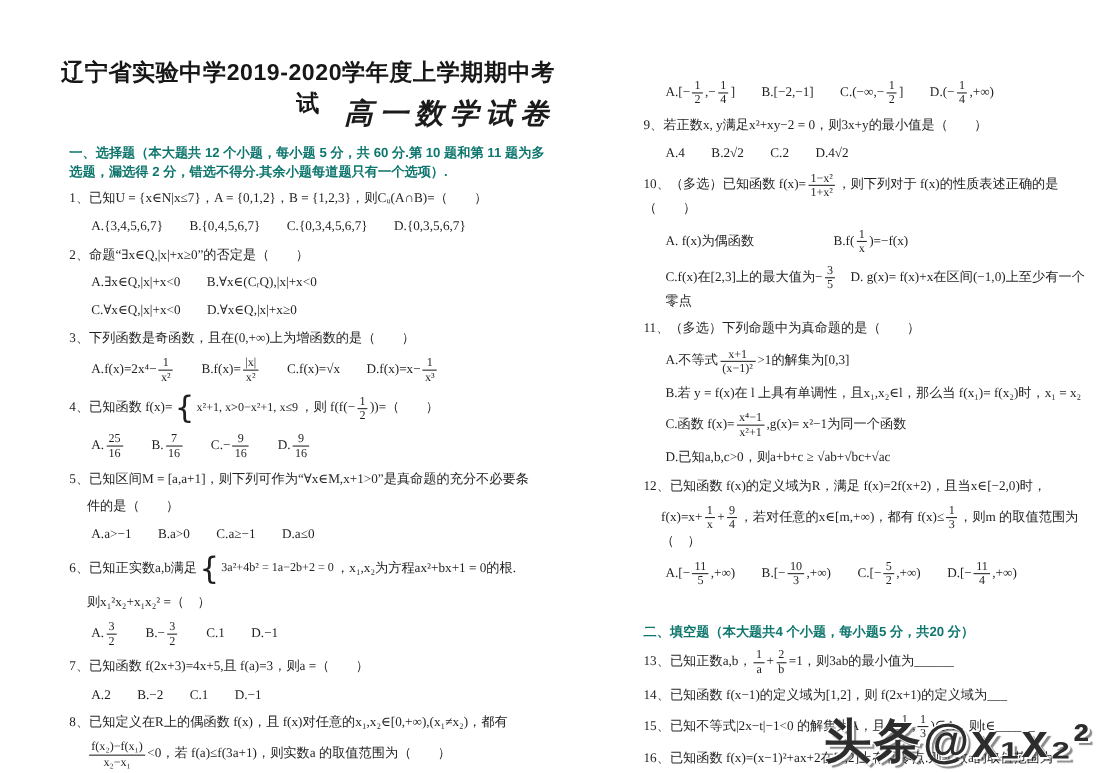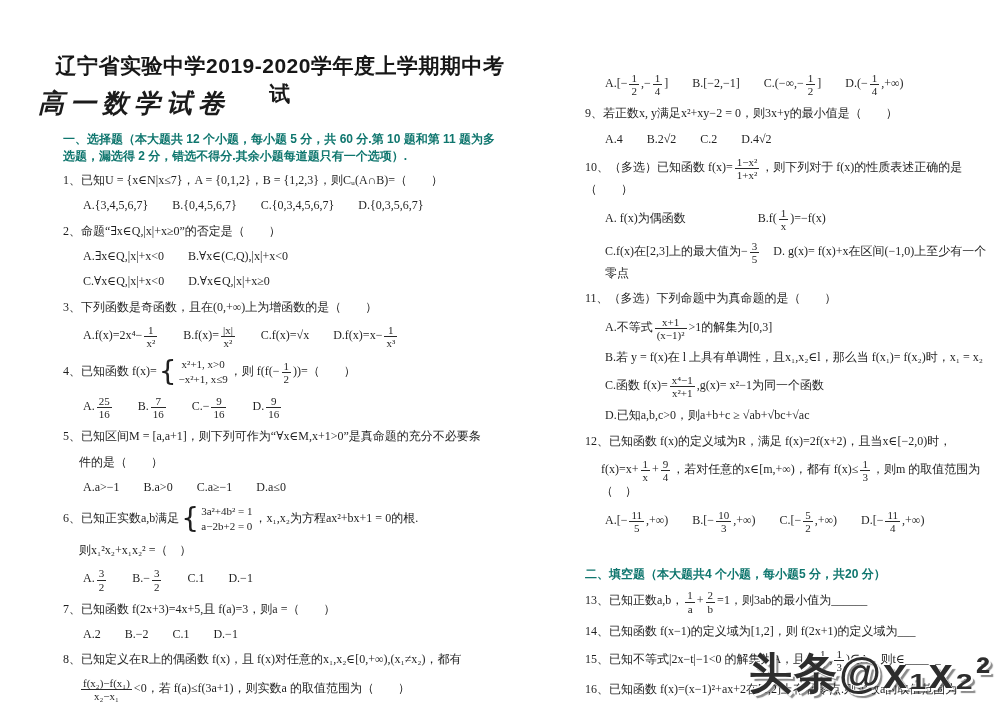--- a/index.html
+++ b/index.html
@@ -6,21 +6,21 @@
   .page{
     position:relative;width:1000px;height:703px;background:#ffffff;overflow:hidden;
     font-family:"Liberation Serif","DejaVu Serif",serif;color:#1f1f1f;
   }
   .title{
     position:absolute;left:55px;top:52px;width:450px;text-align:center;
     font-family:"Liberation Sans","DejaVu Sans",sans-serif;
     font-weight:bold;font-size:21px;letter-spacing:0.5px;color:#171717;
   }
   .subtitle{
-    position:absolute;left:38px;top:86px;width:450px;text-align:left;
+    position:absolute;left:55px;top:86px;width:450px;text-align:right;
     font-family:Liberation Sans, sans-serif;font-style:italic;font-weight:bold;
     font-size:26px;letter-spacing:6px;color:#1b1b1b;
   }
   .col{position:absolute;font-size:12px;line-height:1.45;}
   .col-left{left:63px;top:131px;width:440px;}
   .col-right{left:585px;top:72px;width:404px;}
   .line{margin-bottom:8px;}
   .line.header{
     font-family:"Liberation Sans","DejaVu Sans",sans-serif;
     font-weight:bold;font-size:12px;margin-bottom:6px;color:#0f766e;
@@ -28,21 +28,21 @@
   .line.header:not(:first-child){margin-top:32px;}
   .line.opts{padding-left:20px;}
   .line.cont{padding-left:16px;}
   
   .fr{display:inline-block;vertical-align:middle;text-align:center;line-height:1.1;margin:0 2px;font-size:11px;}
   .fr .nu{display:block;border-bottom:1px solid #2a2a2a;padding:0 2px;}
   .fr .de{display:block;padding:0 2px;}
   
   .cs{display:inline-flex;align-items:center;vertical-align:middle;margin:0 2px;}
   .cs .cb{font-size:28px;font-weight:400;line-height:1;margin-right:2px;font-family:"DejaVu Sans",sans-serif;}
-  .cs .cr{display:inline-flex;flex-direction:column;font-size:11px;line-height:1.35;text-align:center;}
+  .cs .cr{display:inline-flex;flex-direction:row;font-size:11px;line-height:1.35;text-align:left;}
   .watermark{
     position:absolute;right:8px;bottom:0px;
     font-family:"Liberation Sans","DejaVu Sans",sans-serif;
     font-weight:900;font-size:43px;letter-spacing:2px;color:#2d2d2d;
     text-shadow:2px 2px 0 #ffffff,4px 4px 1px rgba(40,40,40,0.55),-1px -1px 0 #ffffff;
     white-space:nowrap;
   }
 </style>
 </head>
 <body>

